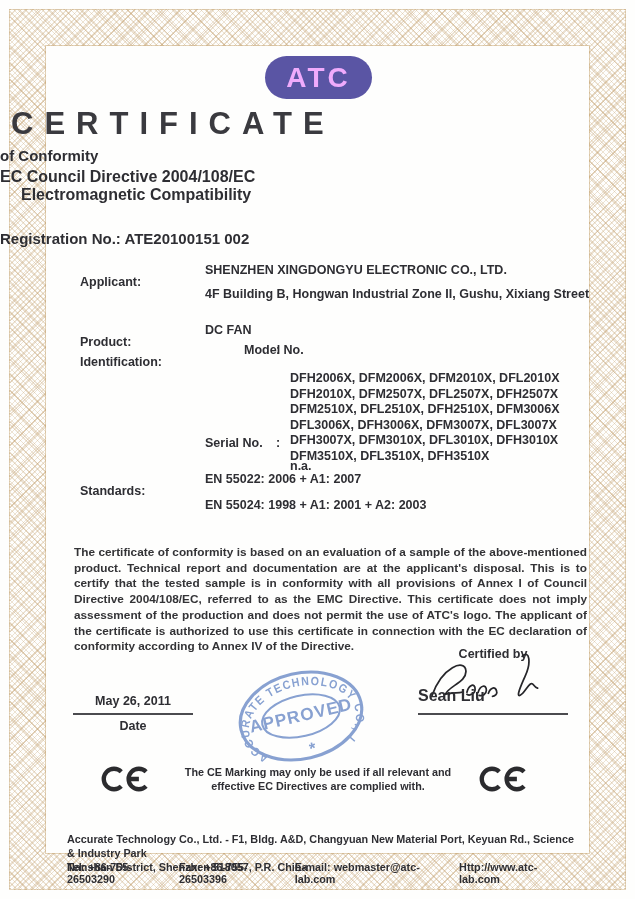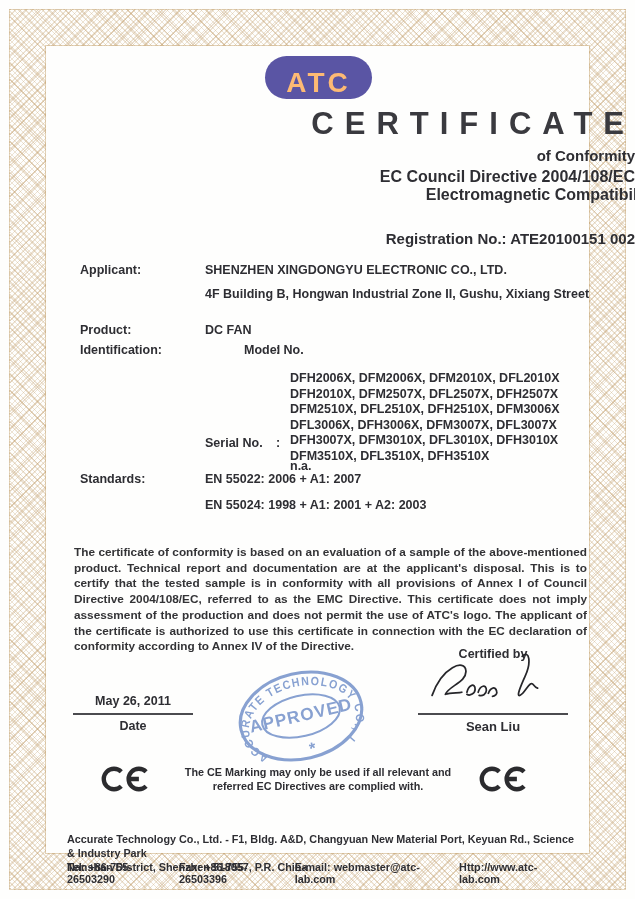--- a/index.html
+++ b/index.html
@@ -17,52 +17,52 @@
       repeating-linear-gradient(-45deg, rgba(198,164,112,0.30) 0 1px, rgba(0,0,0,0) 1px 4px),
       repeating-linear-gradient(45deg,  rgba(188,150,96,0.28)  0 1.4px, rgba(0,0,0,0) 1.4px 11px),
       repeating-linear-gradient(-45deg, rgba(188,150,96,0.28)  0 1.4px, rgba(0,0,0,0) 1.4px 11px);
     border:1px solid rgba(198,164,112,0.45);
   }
   .lace-inner {
     position:absolute; inset:46px; background:#fefefd;
     box-shadow:0 0 0 1px rgba(198,164,112,0.5);
   }
   .abs { position:absolute; }
-  .center { left:0; width:635px; text-align:right; }
+  .center { left:0; width:635px; text-align:left; }
 
   .logo-pill {
     left:265px; top:56px; width:107px; height:43px; border-radius:22px;
-    display:flex; align-items:flex-end; justify-content:center;
-    color:#fdba74; font-size:28px; letter-spacing:3px;
+    display:flex; align-items:center; justify-content:center;
+    color:#f0abfc; font-size:28px; letter-spacing:3px;
   }
   .cert-title { top:106px; font-size:31px; letter-spacing:11px; padding-left:11px; box-sizing:border-box; color:#3a3a3f; }
   .sub1 { top:147px; font-size:15px; }
   .sub2 { top:168px; font-size:16px; }
   .sub3 { top:186px; font-size:16px;margin-left:21px; }
   .regno { top:230px; font-size:15px; }
 
   .f { font-size:12.5px; }
-  .lbl { left:80px; }
+  .lbl { left:80px;margin-top:12px; }
   .val { left:205px; }
   .addr { line-height:15.5px; }
   .models { left:290px; line-height:15.6px; width:290px;margin-top:26px; }
   .colon { left:276px; }
 
   .paragraph {
     left:62px; top:545px; width:513px; font-size:11.8px; line-height:15.7px;
     text-align:justify; color:#333336;margin-left:12px;
   }
   .certby { left:420px; top:647px; width:146px; text-align:center; font-size:12.5px; }
 
   .sig-line { border-top:2px solid #4b4b4f; height:0; }
   .date-val  { left:73px; top:694px; width:120px; text-align:center; font-size:12.5px; }
   .date-line { left:73px; top:713px; width:120px; }
   .date-lbl  { left:73px; top:719px; width:120px; text-align:center; font-size:12.5px; }
   .sign-line { left:418px; top:713px; width:150px; }
-  .sign-name { left:418px; top:719px; width:150px; text-align:center; font-size:13px; }
+  .sign-name { left:418px; top:687px; width:150px; text-align:left; font-size:16px; }
   .sign-svg  { left:428px; top:650px; }
 
   .stamp-wrap { left:228px; top:661px; width:146px; height:110px; transform:rotate(-13deg); opacity:0.92; }
 
   .ce-note { left:160px; top:765px; width:316px; text-align:center; font-size:10.8px; line-height:14px; }
   .ce-left  { left:100px; top:756px; }
   .ce-right { left:478px; top:756px; }
 
   .footer { left:67px; top:833px; width:510px; font-size:10.8px; line-height:13.8px; }
   .footer-contacts { left:67px; top:861px; width:510px; display:flex; justify-content:space-between; font-size:10.8px; }
@@ -148,21 +148,21 @@
   <div class="abs sign-name">Sean Liu</div>
 
   <div class="abs ce-left">
     <svg width="54" height="46" viewBox="0 0 100 48">
       <path d="M39.4,10.6 A19,19 0 1 0 39.4,37.4" fill="none" stroke="#2b2b2e" stroke-width="8"></path>
       <path d="M85.4,10.6 A19,19 0 1 0 85.4,37.4 M53,24 H72" fill="none" stroke="#2b2b2e" stroke-width="8"></path>
     </svg>
   </div>
   <div class="abs ce-note">
     <div>The CE Marking may only be used if all relevant and</div>
-    <div>referred EC Directives are complied with.</div>
+    <div>effective EC Directives are complied with.</div>
   </div>
   <div class="abs ce-right">
     <svg width="54" height="46" viewBox="0 0 100 48">
       <path d="M39.4,10.6 A19,19 0 1 0 39.4,37.4" fill="none" stroke="#2b2b2e" stroke-width="8"></path>
       <path d="M85.4,10.6 A19,19 0 1 0 85.4,37.4 M53,24 H72" fill="none" stroke="#2b2b2e" stroke-width="8"></path>
     </svg>
   </div>
 
   <div class="abs footer">
     <div>Accurate Technology Co., Ltd. - F1, Bldg. A&amp;D, Changyuan New Material Port, Keyuan Rd., Science &amp; Industry Park</div>

